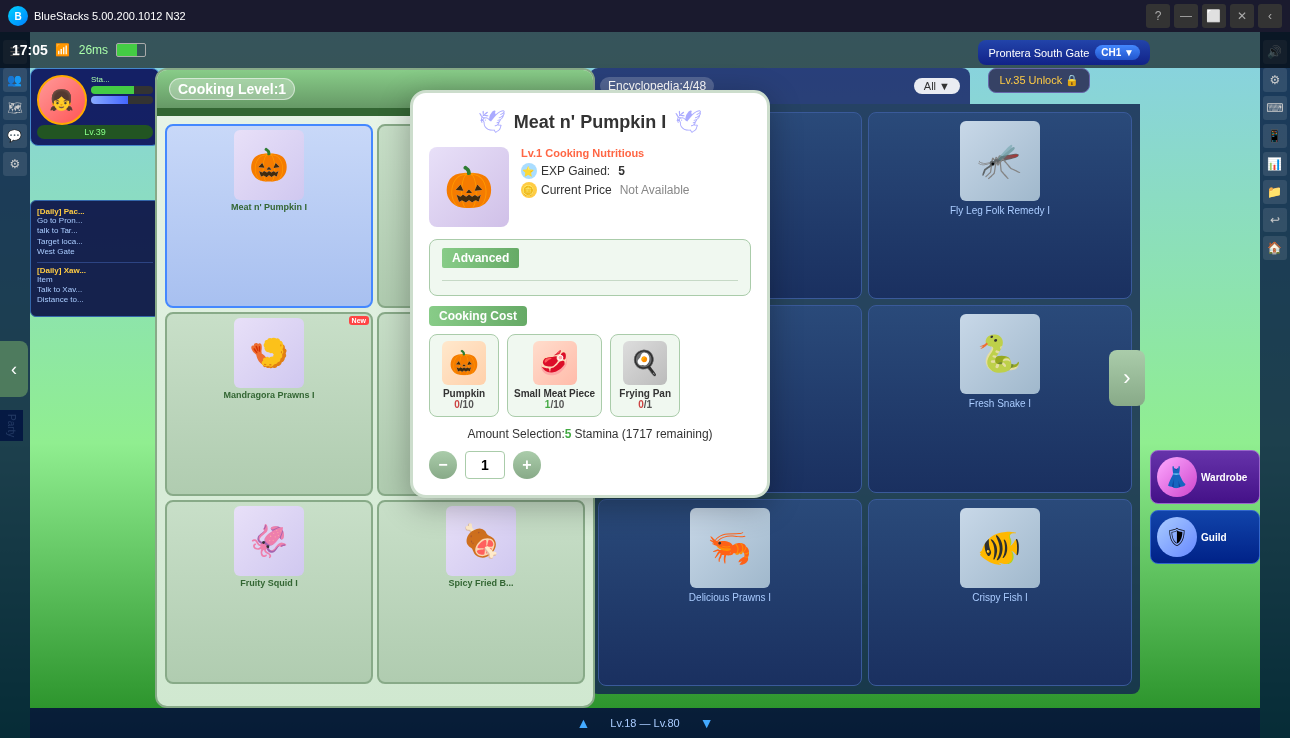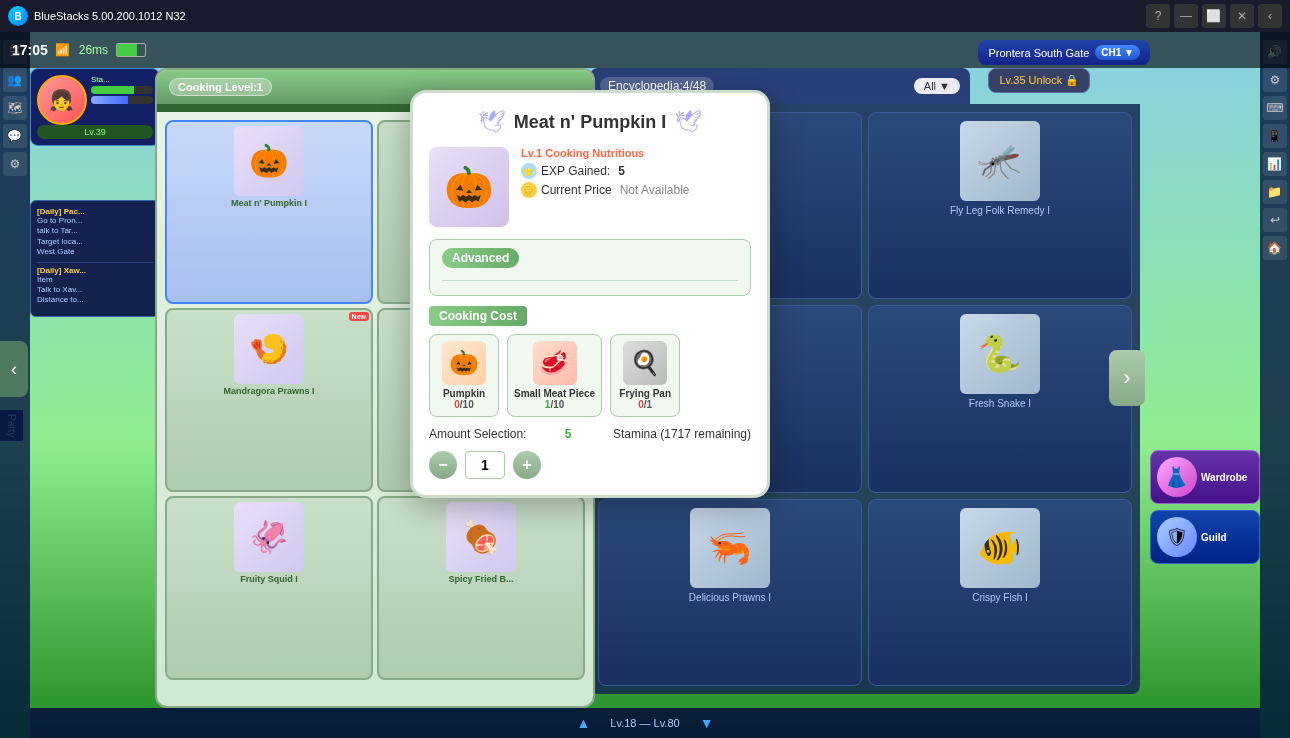--- a/index.html
+++ b/index.html
@@ -195,21 +195,21 @@
       display: flex;
       align-items: center;
       gap: 8px;
     }
     .cooking-level-badge {
       background: rgba(255,255,255,0.3);
       border: 1px solid rgba(255,255,255,0.5);
       border-radius: 12px;
       padding: 2px 8px;
       color: white;
-      font-size: 11px;
+      font-size: 14px;
       font-weight: bold;
     }
     .exp-bar-container {
       background: #336633;
       height: 8px;
       position: relative;
     }
     .exp-bar {
       height: 100%;
       background: linear-gradient(to right, #88ff88, #44cc44);
@@ -359,21 +359,21 @@
       border-radius: 8px;
       padding: 8px 12px;
       margin-bottom: 10px;
     }
     .advanced-title {
       background: linear-gradient(to right, #88cc88, #66aa66);
       color: white;
       font-size: 12px;
       font-weight: bold;
       padding: 3px 10px;
-      border-radius: 10px;
+      border-radius: 2px;
       display: inline-block;
       margin-bottom: 6px;
     }
     .cannot-advance {
       color: #44aa44;
       font-size: 12px;
       font-weight: bold;
       font-style: italic;
     }
     .cooking-cost-section {
@@ -427,21 +427,21 @@
     .ing-count {
       font-size: 10px;
       color: #cc4444;
       font-weight: bold;
     }
     .ing-count .have { color: #cc4444; }
     .ing-count .need { color: #555; }
     .amount-row {
       display: flex;
       align-items: center;
-      justify-content: space-between;
+      justify-content: center;
       margin-bottom: 10px;
       font-size: 12px;
       color: #333;
     }
     .stamina-text {
       color: #44aa44;
       font-weight: bold;
     }
     .cook-controls {
       display: flex;

